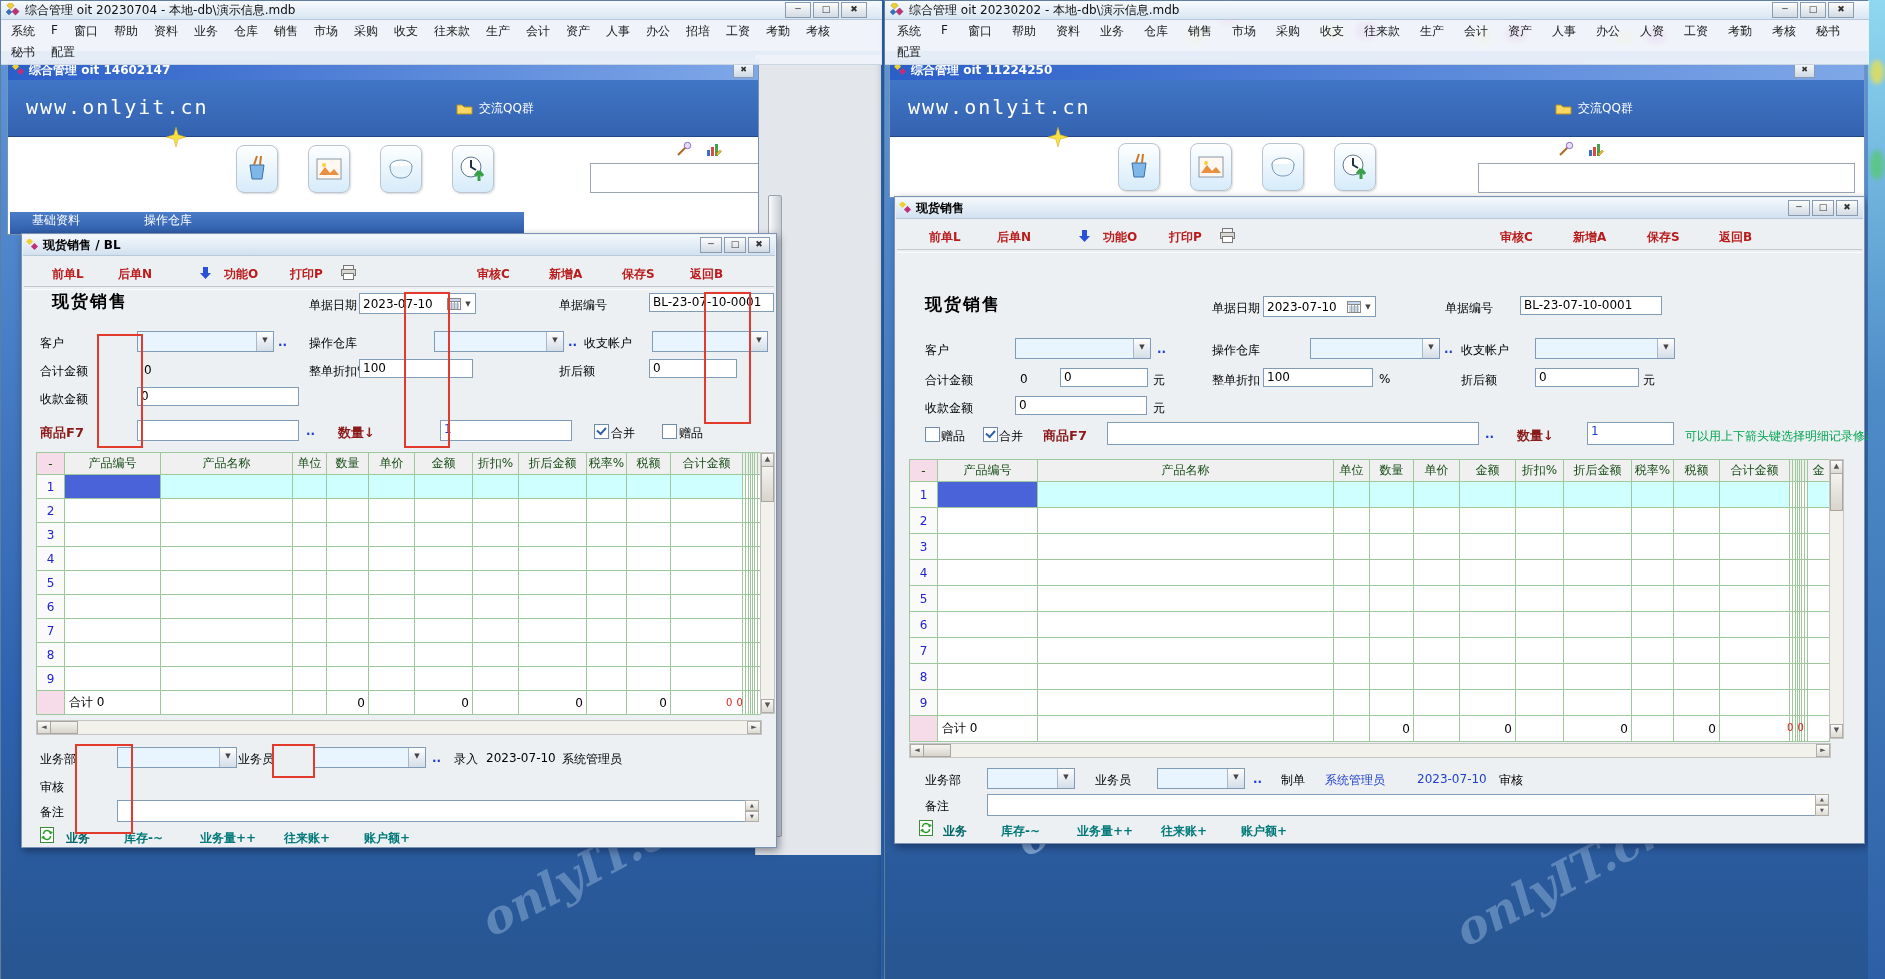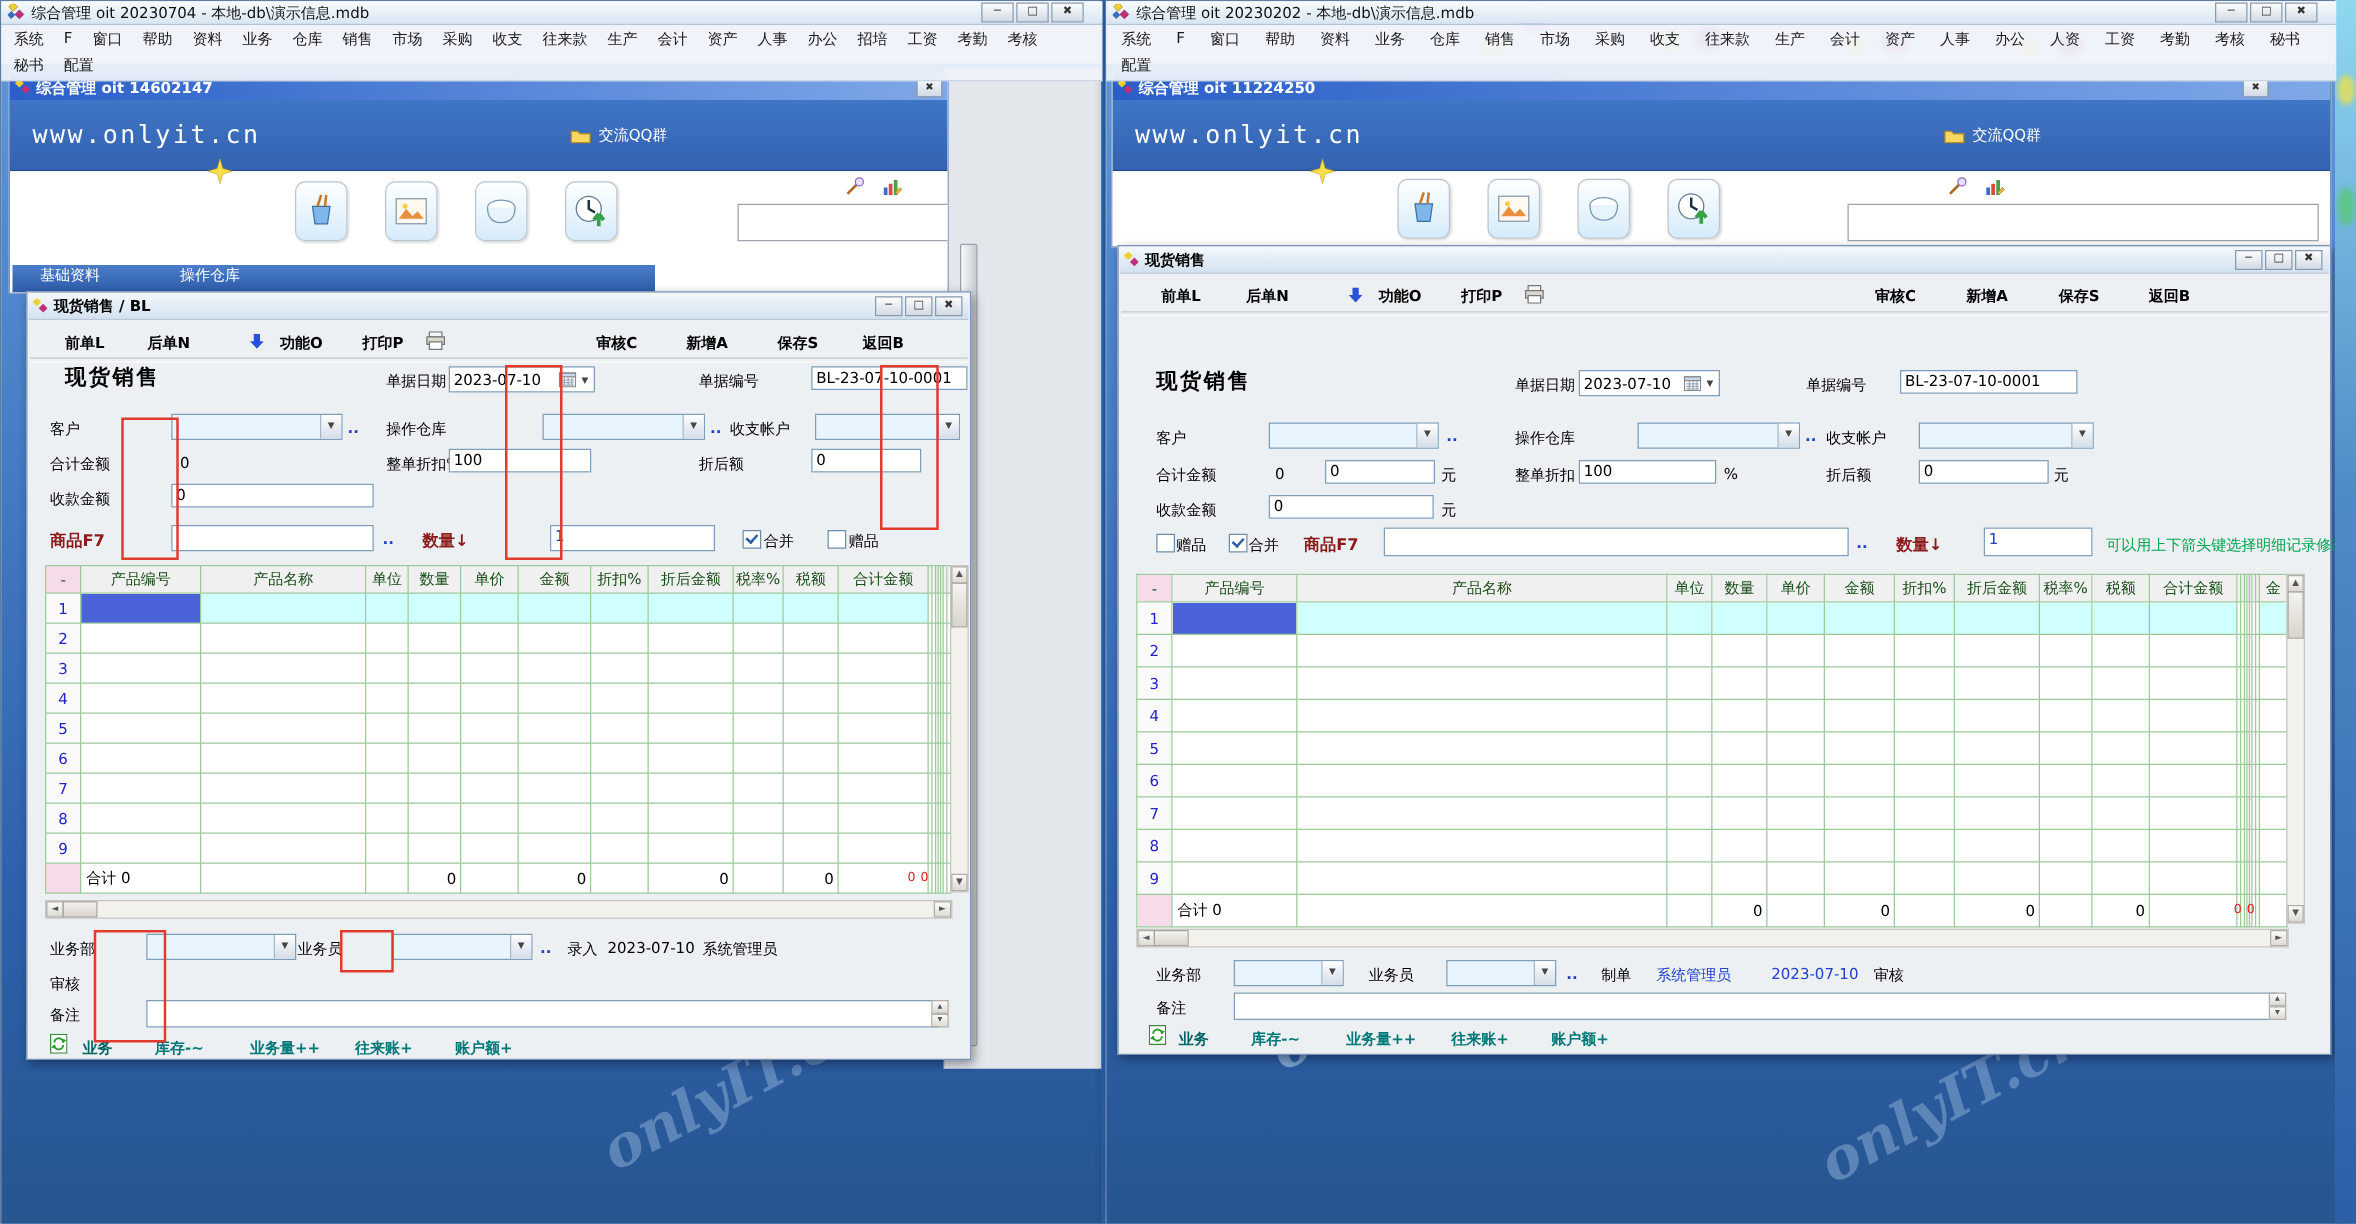--- a/index.html
+++ b/index.html
@@ -38,21 +38,21 @@
   .gicon{width:40px;height:46px;border:1px solid #B8C4D0;border-radius:8px;background:linear-gradient(#FEFFFF,#D6EBFA);box-shadow:1px 1px 2px rgba(0,0,0,.15);display:flex;align-items:center;justify-content:center;cursor:pointer}
   .whitebox{position:absolute;background:#fff;border:1px solid #9AA5B1}
   .graypanel{position:absolute;background:#E3E6EA;border-left:1px solid #C8CCD2}
   .divider{position:absolute;width:12px;background:linear-gradient(90deg,#FAFAFA,#C6CBD2);border:1px solid #9AA2AC;border-radius:2px}
   
   .dialog{position:absolute;background:#EDF0F3;border:1px solid #7A92B4;box-shadow:2px 3px 8px rgba(0,0,20,.4)}
   .dlgbar{position:absolute;left:1px;top:1px;right:1px;height:20px;background:linear-gradient(#F3F8FC,#D2E1F0);display:flex;align-items:center;padding:0 3px;border-bottom:1px solid #B8C8D8}
   .dlgbar .ttl{font-weight:bold;margin-left:5px}
   .dbtns{margin-left:auto;display:flex;gap:2px;padding-right:2px}
   .dbtn{width:20px;height:14px;border:1px solid #8A9BB0;background:linear-gradient(#FDFDFD,#D2DAE4);font-size:9px;line-height:12px;text-align:center;color:#333;cursor:pointer}
-  .tlink{position:absolute;color:#000000;font-weight:bold;cursor:pointer;white-space:nowrap}
+  .tlink{position:absolute;color:#b91c1c;font-weight:bold;cursor:pointer;white-space:nowrap}
   .tbsep{position:absolute;left:2px;right:2px;height:2px;border-top:1px solid #C4C8CE;border-bottom:1px solid #FAFBFC}
   .heading{position:absolute;font-size:17px;font-weight:bold;letter-spacing:2px}
   .lbl{position:absolute;white-space:nowrap}
   .dkred{color:#8B1A1A;font-weight:bold;font-size:13px}
   .input{position:absolute;background:#fff;border:1px solid #7F9DB9;padding:1px 3px;line-height:15px;white-space:nowrap;overflow:hidden}
   .blueval{color:#1F3FCC}
   .combo{position:absolute;background:#E8F5FE;border:1px solid #7F9DB9}
   .cb{position:absolute;right:0;top:0;bottom:0;width:16px;background:linear-gradient(#FEFEFE,#D4DDE7);border-left:1px solid #A8B8C8;font-size:7px;color:#444;text-align:center;line-height:16px;cursor:pointer}
   .datef{position:absolute;background:#fff;border:1px solid #7F9DB9;display:flex;align-items:center;padding-left:3px}
   .datef .dv{flex:1 1 auto}

